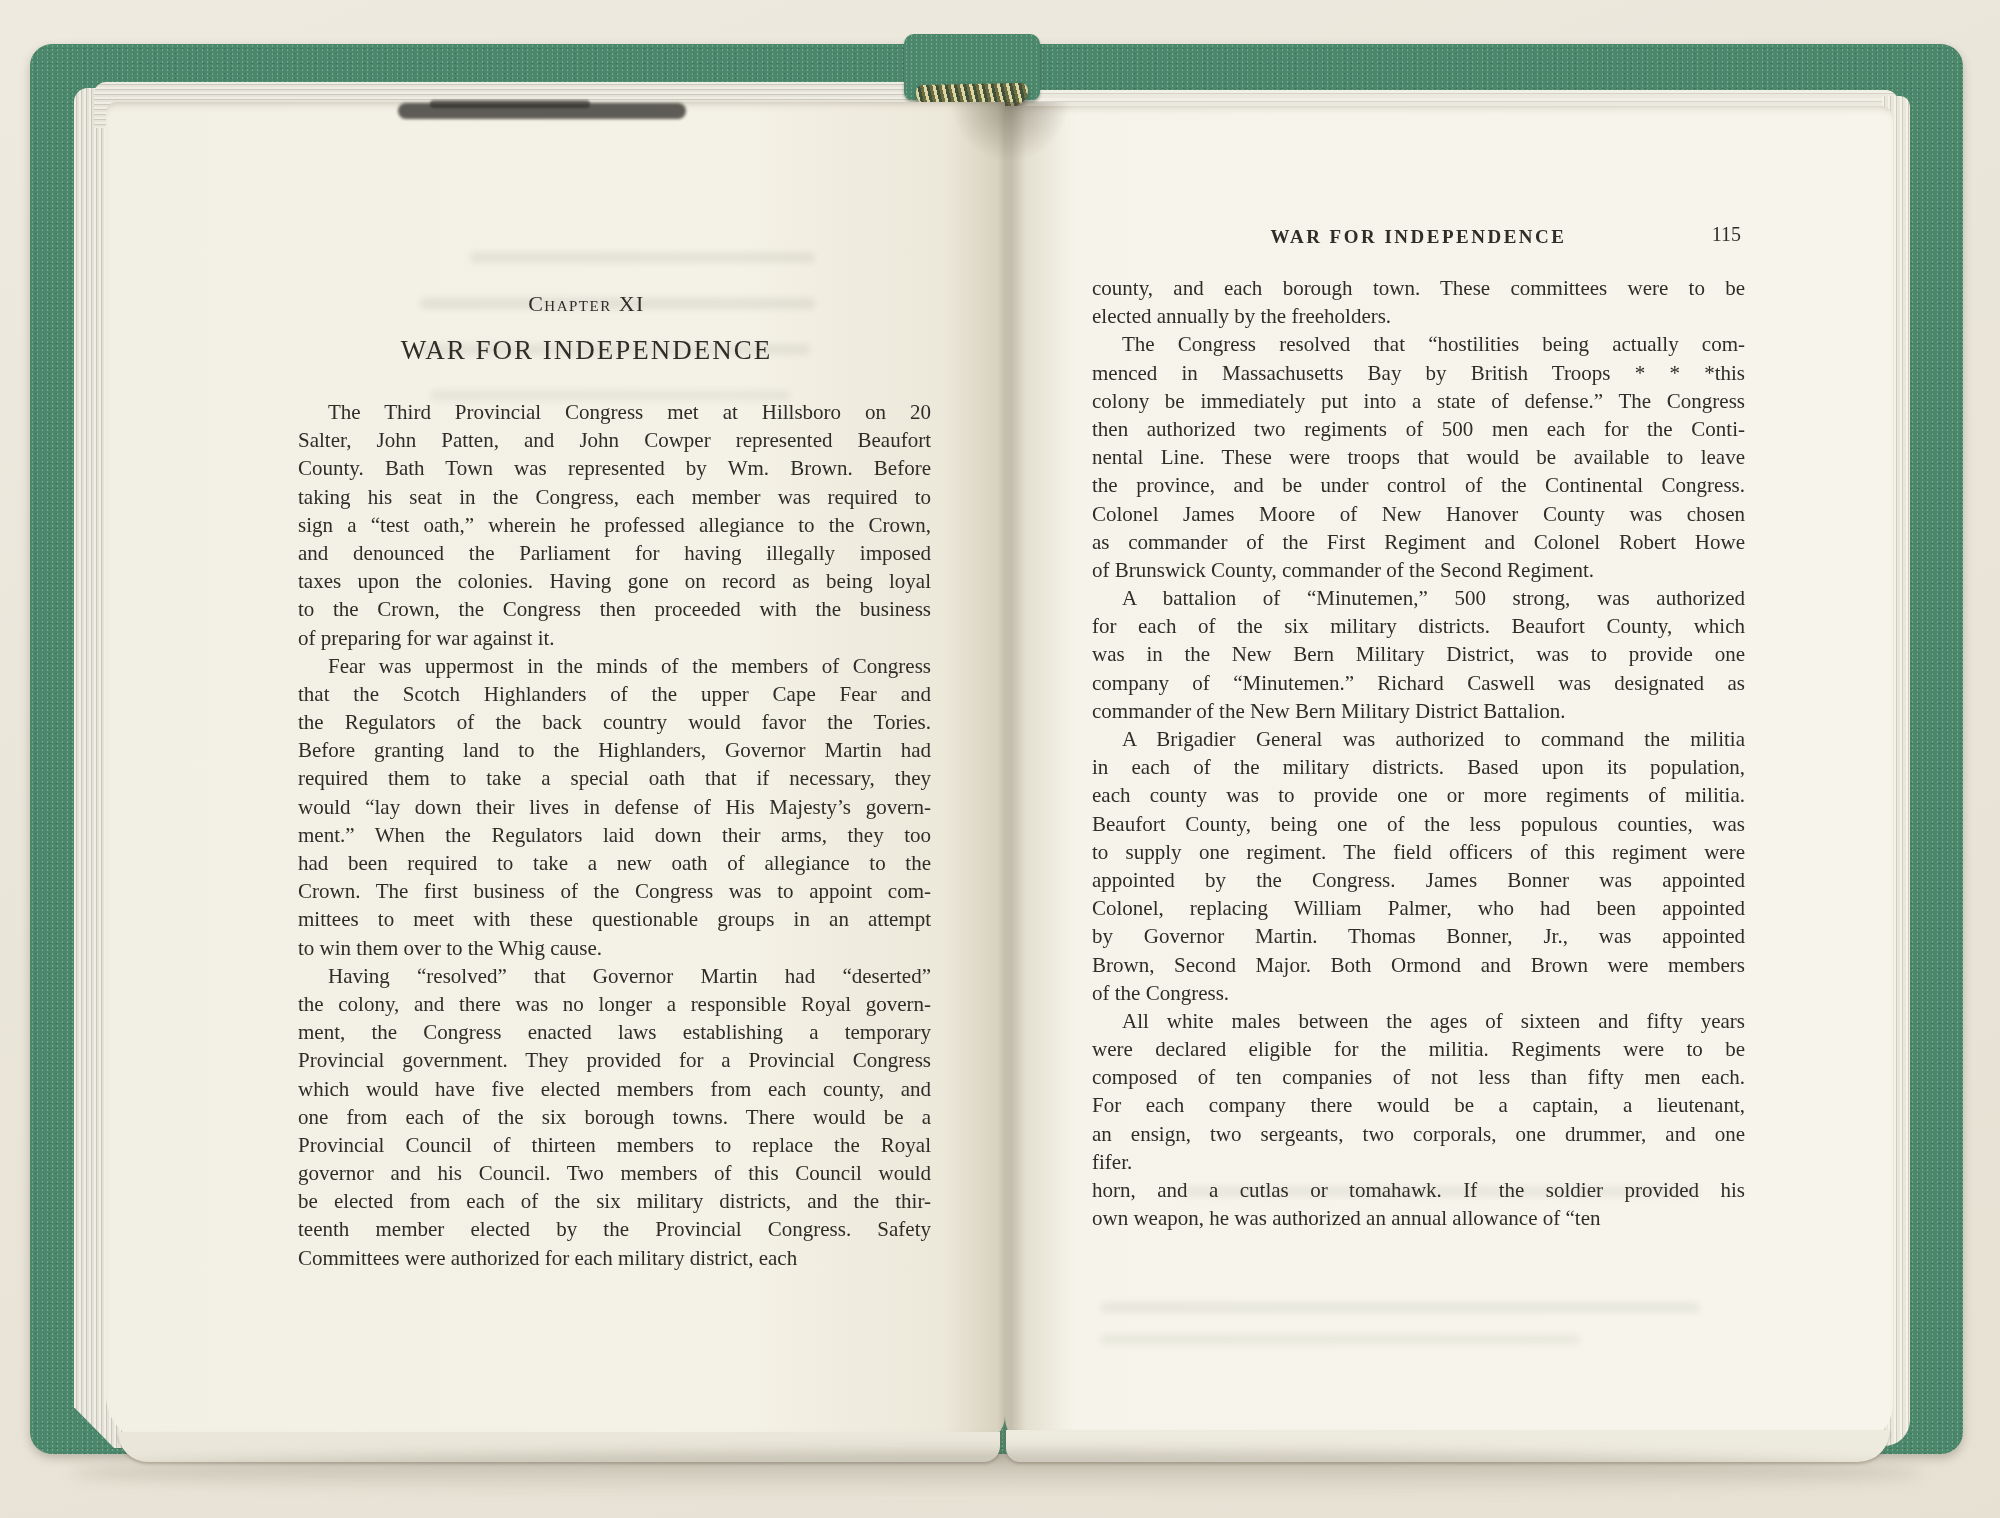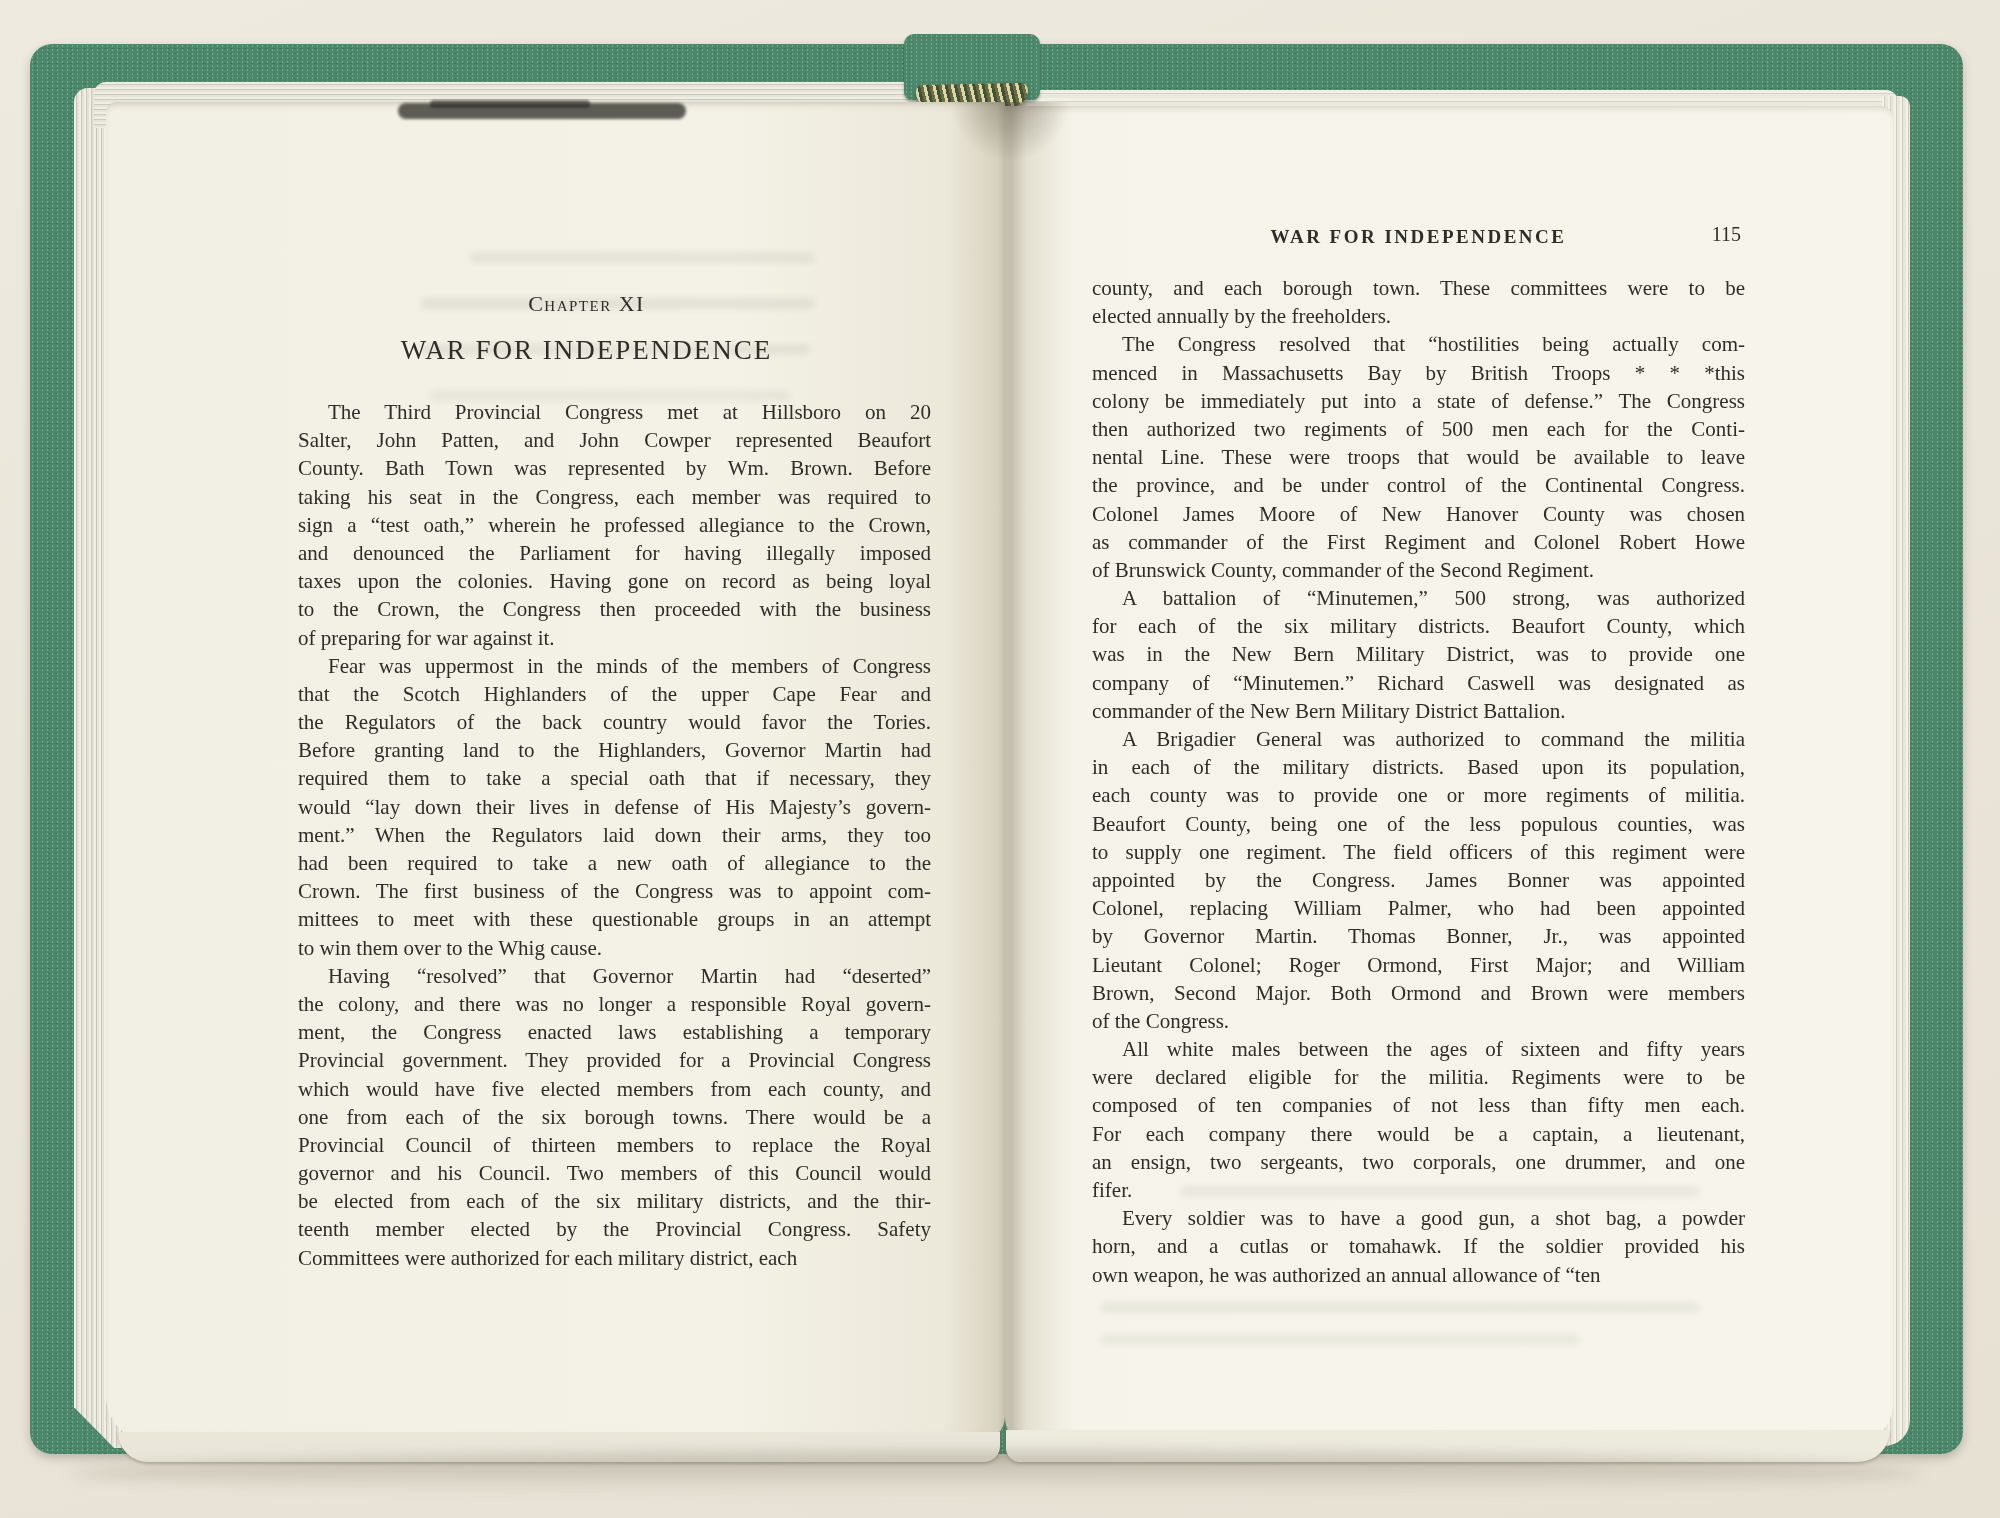--- a/index.html
+++ b/index.html
@@ -190,34 +190,32 @@
       </div>
       <div class="para">
         <div class="ln first">A Brigadier General was authorized to command the militia</div>
         <div class="ln">in each of the military districts. Based upon its population,</div>
         <div class="ln">each county was to provide one or more regiments of militia.</div>
         <div class="ln">Beaufort County, being one of the less populous counties, was</div>
         <div class="ln">to supply one regiment. The field officers of this regiment were</div>
         <div class="ln">appointed by the Congress. James Bonner was appointed</div>
         <div class="ln">Colonel, replacing William Palmer, who had been appointed</div>
         <div class="ln">by Governor Martin. Thomas Bonner, Jr., was appointed</div>
-        <div class="ln">Lieutant Colonel; Roger Ormond, First Major; and William</div>
         <div class="ln">Brown, Second Major. Both Ormond and Brown were members</div>
         <div class="ln last">of the Congress.</div>
       </div>
       <div class="para">
         <div class="ln first">All white males between the ages of sixteen and fifty years</div>
         <div class="ln">were declared eligible for the militia. Regiments were to be</div>
         <div class="ln">composed of ten companies of not less than fifty men each.</div>
         <div class="ln">For each company there would be a captain, a lieutenant,</div>
         <div class="ln">an ensign, two sergeants, two corporals, one drummer, and one</div>
         <div class="ln last">fifer.</div>
       </div>
       <div class="para">
-        <div class="ln first">Every soldier was to have a good gun, a shot bag, a powder</div>
         <div class="ln">horn, and a cutlas or tomahawk. If the soldier provided his</div>
         <div class="ln last">own weapon, he was authorized an annual allowance of “ten</div>
       </div>
     </div>
 
   <div id="bottom-edge-left" class="abs"></div>
   <div id="bottom-edge-right" class="abs"></div>
   <div id="floor-shadow" class="abs"></div>
 
 </div>

